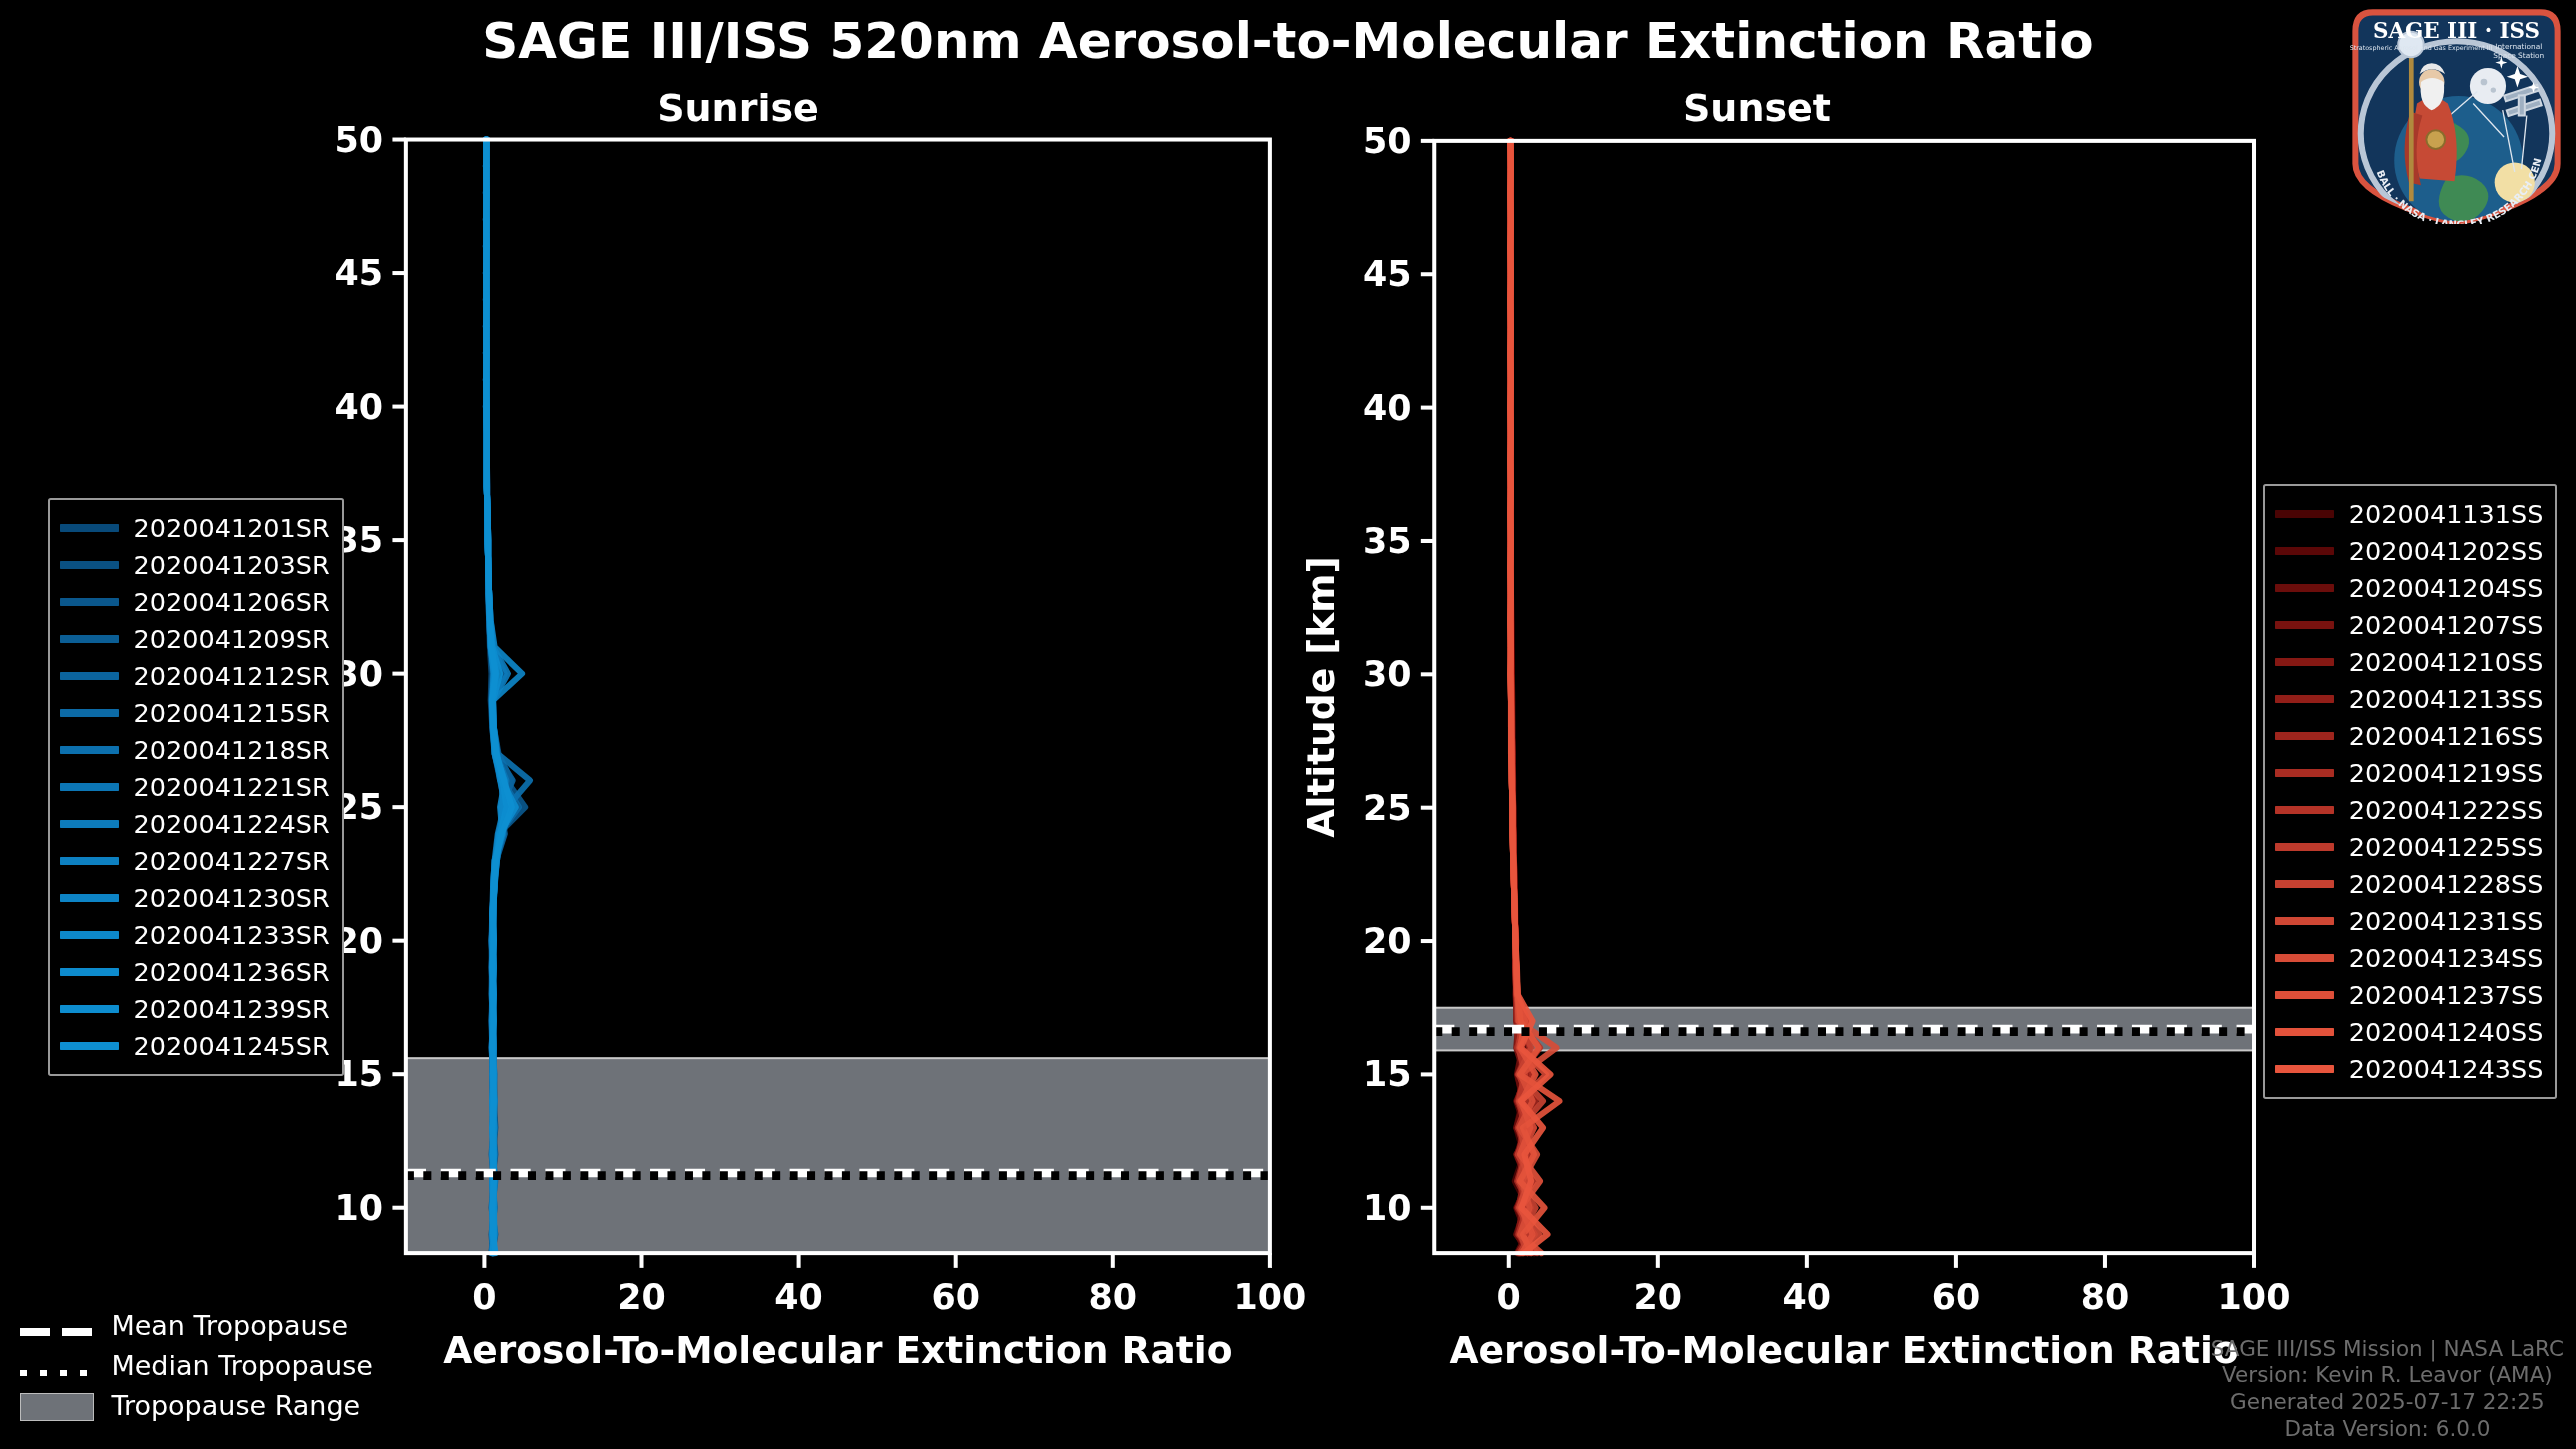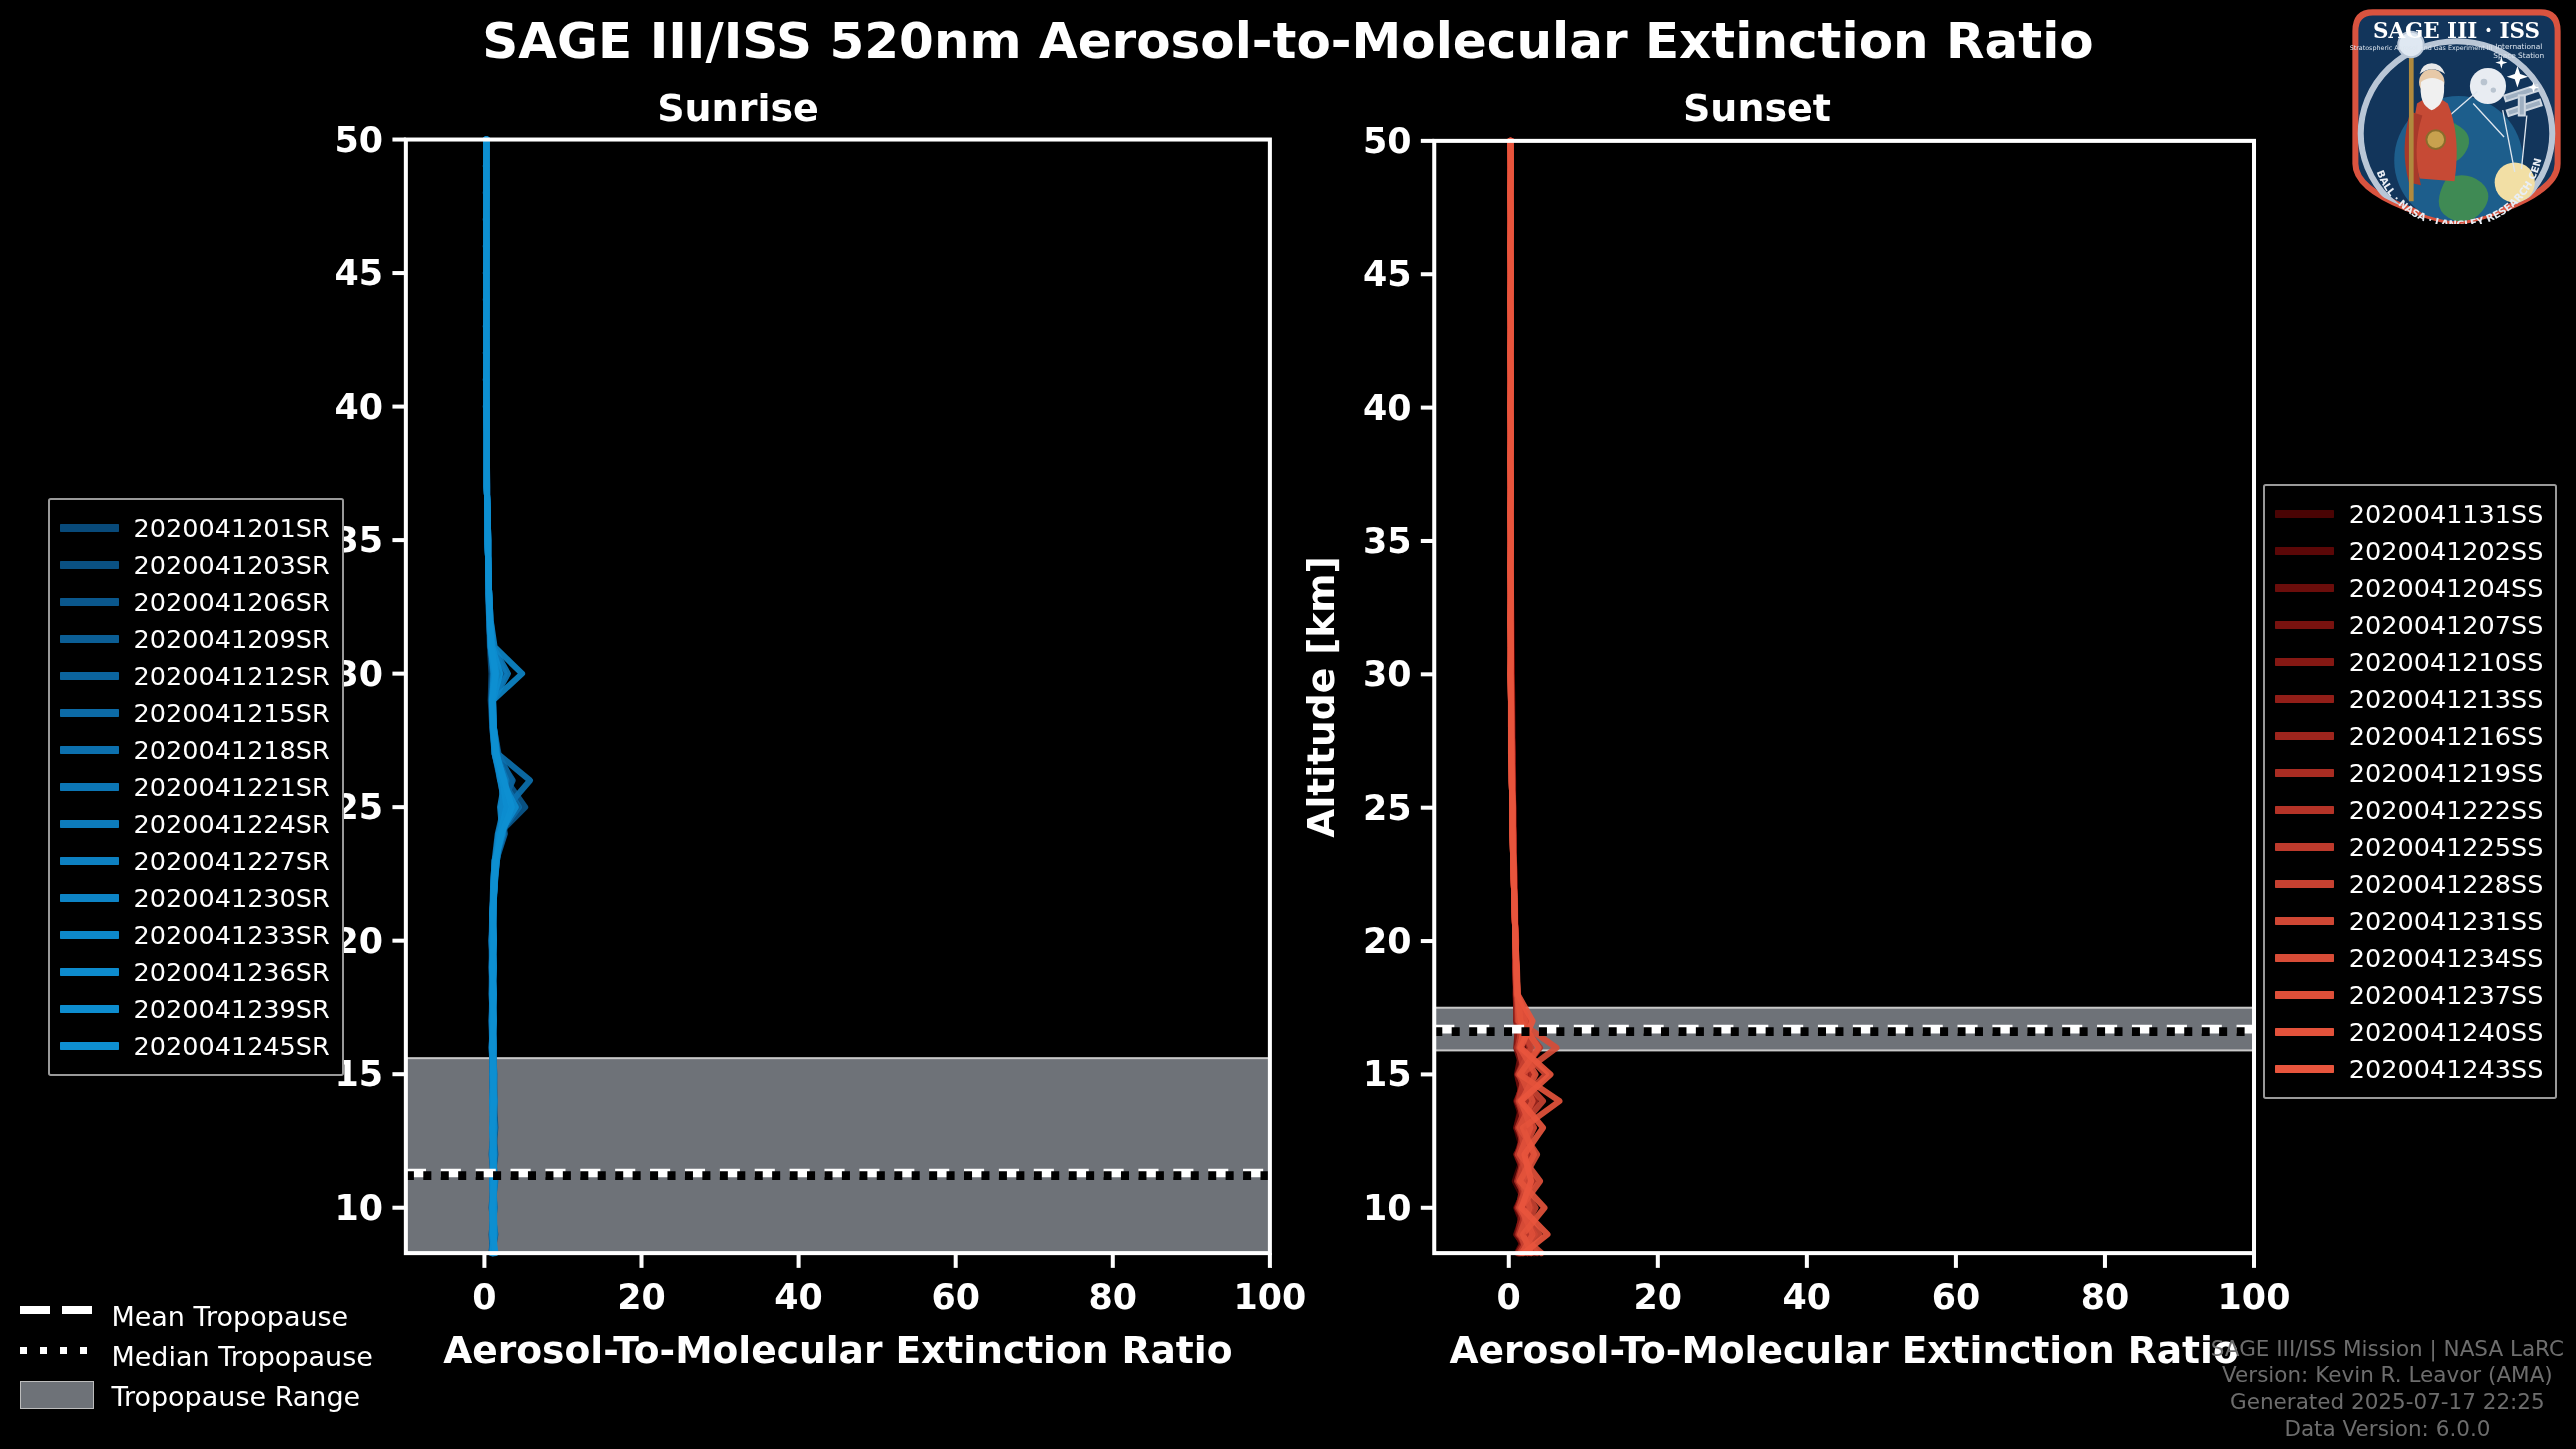--- a/index.html
+++ b/index.html
@@ -23,21 +23,21 @@
               padding:9.4px 12px 9.4px 9.4px;}
   #legend-sunrise{left:9.4px;top:498px;margin-left:39px;}
   #legend-sunset{left:2263px;top:484px;padding-left:10px;}
   .legend-row{display:flex;align-items:center;height:37px;}
   .swatch{width:59px;height:7.4px;margin-right:14.8px;flex:none;border-radius:0.7px;}
   .legend-label{font-size:25.5px;color:#fff;white-space:nowrap;
                 font-family:"DejaVu Sans", sans-serif;}
 
   
   #tropo-key{left:20px;top:1301px;}
-  .tk-row{display:flex;align-items:flex-start;height:40px;}
+  .tk-row{display:flex;align-items:flex-end;height:40px;}
   .tk-art{width:74px;height:17.4px;margin-right:17.4px;flex:none;position:relative;}
   .tk-label{font-size:27px;color:#fff;white-space:nowrap;}
   .dash-seg{position:absolute;top:4.7px;height:8px;background:#fff;}
   .dot-seg{position:absolute;top:6px;height:6.7px;width:6.7px;background:#fff;}
   .range-swatch{width:72px;height:25.5px;background:#6e7278;border:1.3px solid #bdbdbd;}
 
   
   #credits{right:12px;bottom:6.7px;text-align:center;font-size:21.5px;
            color:#6d6d6d;line-height:1.24;}
 

